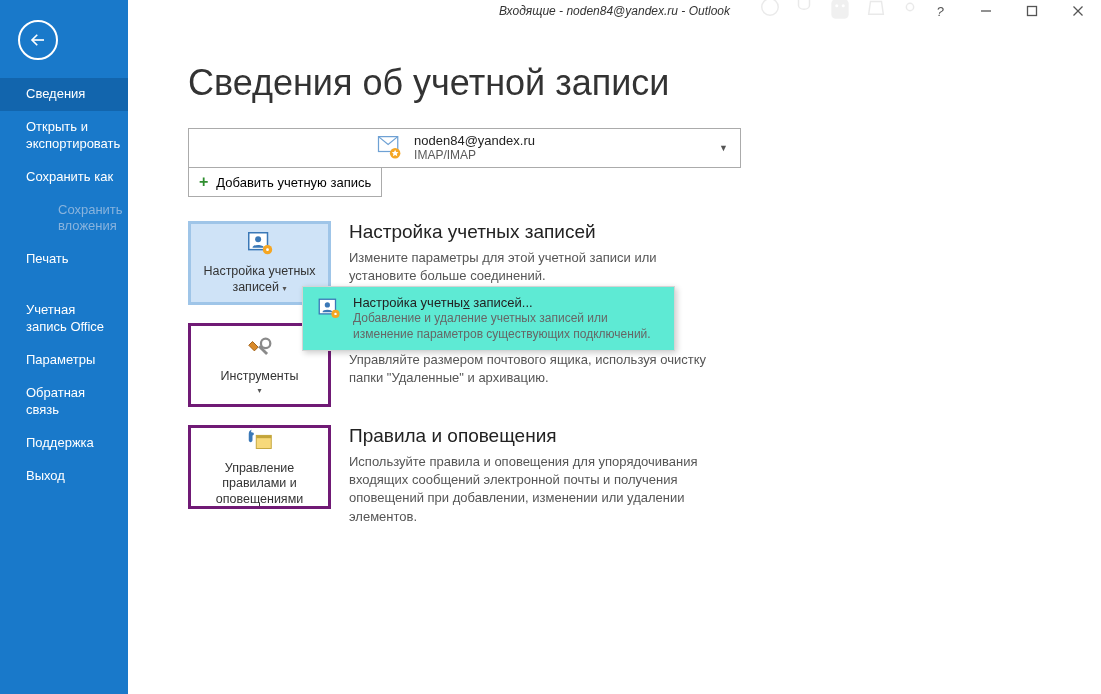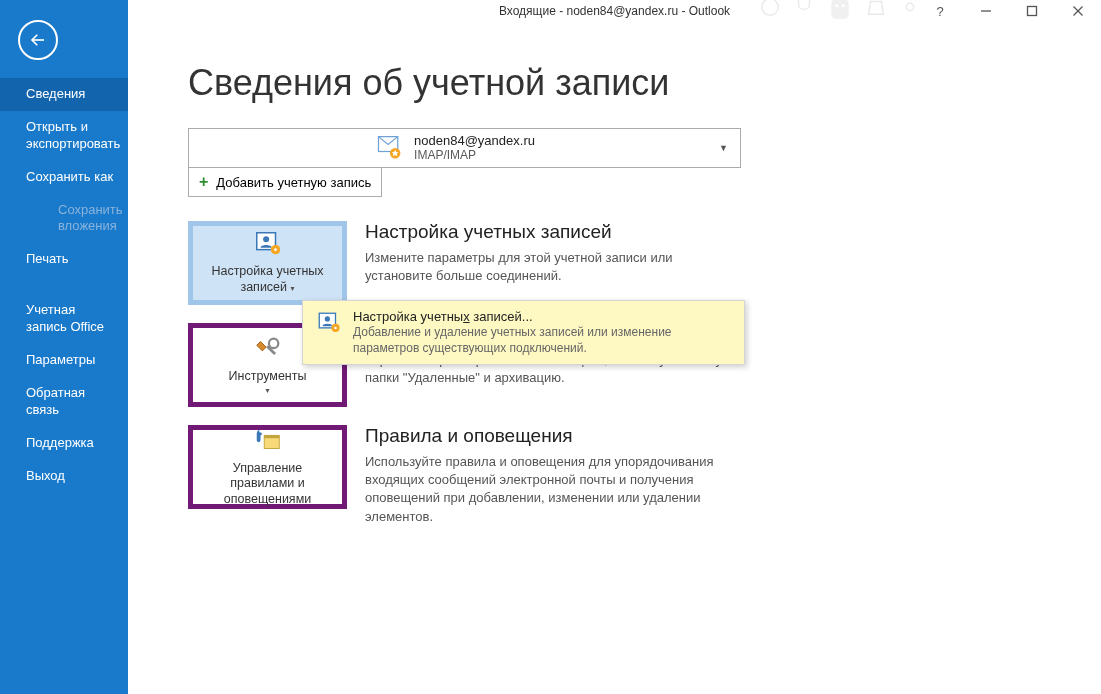--- a/index.html
+++ b/index.html
@@ -58,20 +58,21 @@
       position: relative;
     }
     .titlebar {
       height: 22px;
       display: flex;
       align-items: center;
       justify-content: center;
       font-size: 12px;
       color: #333;
       position: relative;
+      font-style: italic;
     }
     .titlebar-icons-right {
       position: absolute;
       right: 0;
       display: flex;
       align-items: center;
       gap: 0;
     }
     .titlebar-btn {
       width: 46px;
@@ -149,23 +150,23 @@
     .sections {
       display: flex;
       flex-direction: column;
       gap: 18px;
     }
     .section {
       display: flex;
       gap: 18px;
     }
     .tile {
-      width: 159px;
+      width: 143px;
       height: 84px;
-      border: 5px solid #701a75;
+      border: 3px solid #701a75;
       display: flex;
       flex-direction: column;
       align-items: center;
       justify-content: center;
       text-align: center;
       padding: 6px;
       cursor: pointer;
       position: relative;
     }
     .tile.active {
@@ -200,23 +201,23 @@
       font-weight: 400;
     }
     .section-desc {
       font-size: 13px;
       color: #555;
       line-height: 1.4;
     }
     .popup-menu {
       position: absolute;
       left: 174px;
-      top: 300px;
-      width: 443px;
-      background: #fef9c3;
+      top: 286px;
+      width: 373px;
+      background: #5eead4;
       border: 1px solid #d4d4d4;
       box-shadow: 2px 2px 6px rgba(0,0,0,0.2);
       z-index: 100;
     }
     .popup-item {
       display: flex;
       gap: 10px;
       padding: 8px 12px;
       cursor: pointer;
     }

